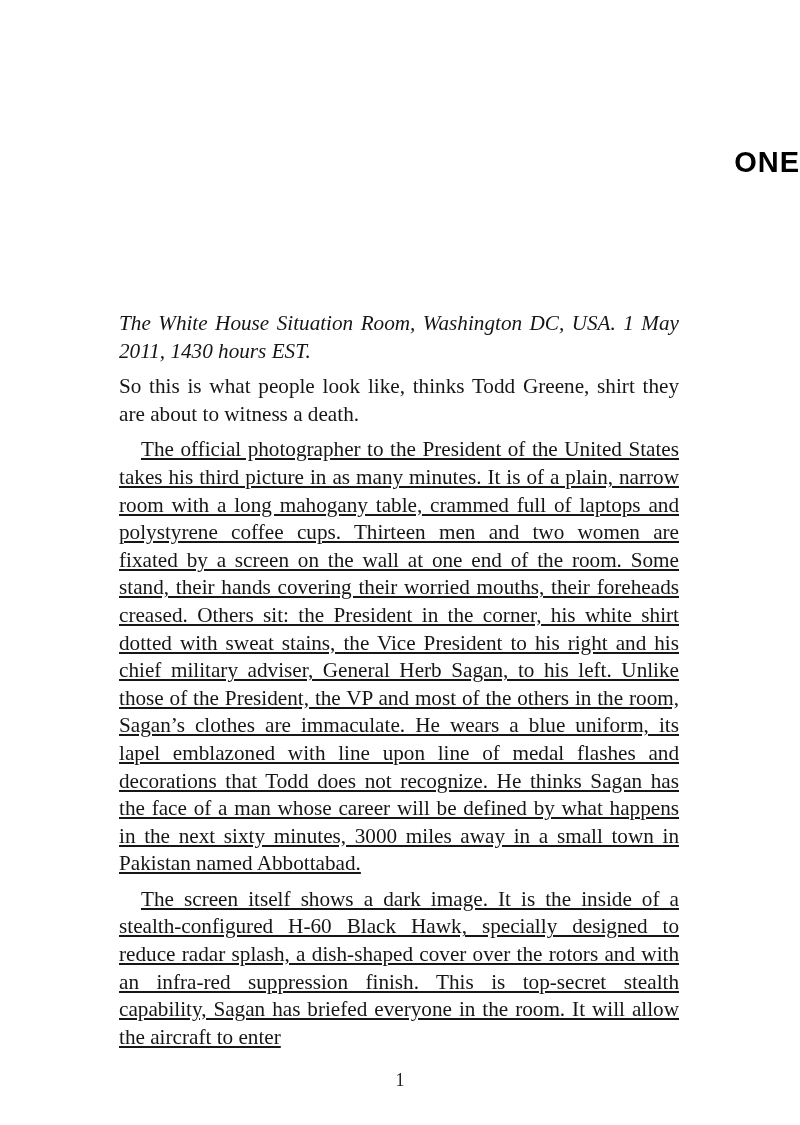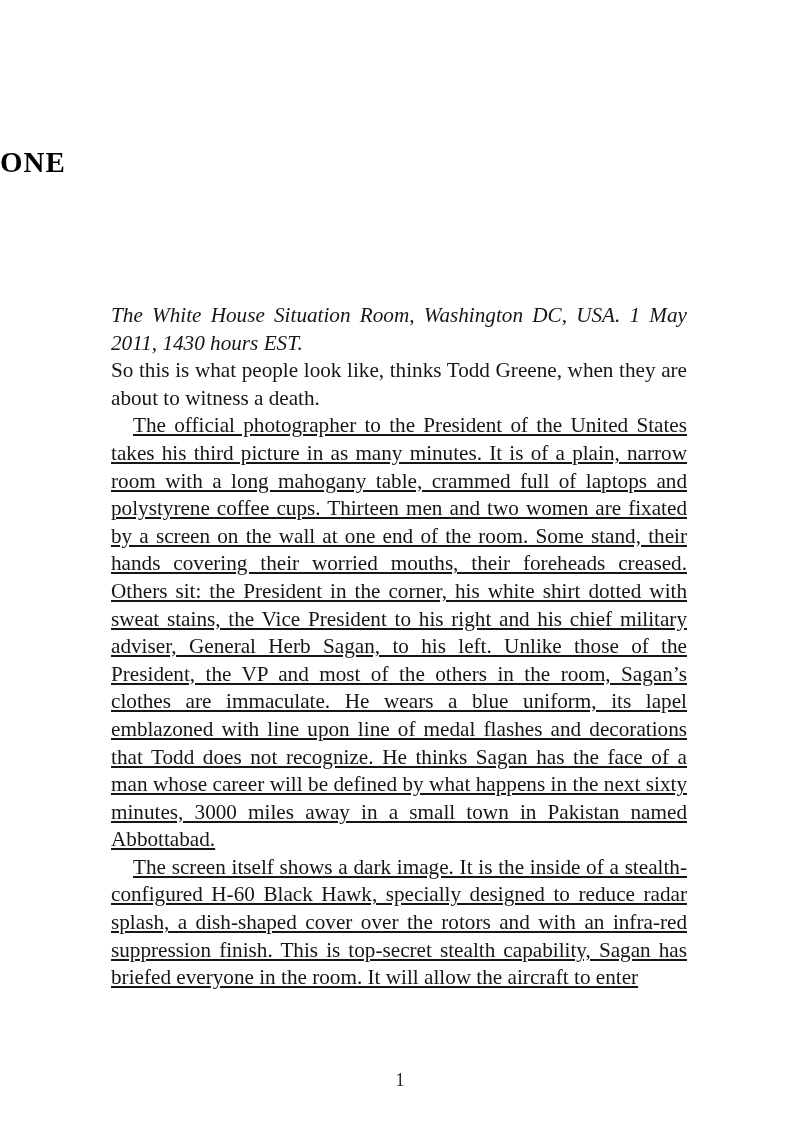--- a/index.html
+++ b/index.html
@@ -12,41 +12,41 @@
       height: 1125px;
       position: relative;
       overflow: hidden;
       color: #111111;
     }
     .chapter-title {
       position: absolute;
       top: 146px;
       left: 0;
       width: 800px;
-      text-align: left;
-      font-family: Liberation Serif, serif;
+      text-align: right;
+      font-family: Liberation Sans, sans-serif;
       font-weight: bold;
       font-size: 29px;
       letter-spacing: 1px;
       color: #000000;
       margin: 0;
     }
     .body-text {
       position: absolute;
       top: 302px;
       left: 111px;
       width: 576px;
       font-family: "Liberation Serif", serif;
       font-size: 21.2px;
       line-height: 27.6px;
       text-align: justify;
       color: #161616;
     }
     .body-text p {
-      margin: 0;
+      margin: 8px;
       text-align: justify;
       text-align-last: left;
     }
     .dateline {
       font-style: italic;
     }
     .indent {
       text-indent: 22px;
       text-decoration: underline;
     }
@@ -61,18 +61,18 @@
       color: #222222;
     }
   </style>
 </head>
 <body>
 
 <h1 class="chapter-title">ONE</h1>
 
 <div class="body-text">
   <p class="dateline">The White House Situation Room, Washington DC, USA. 1 May 2011, 1430 hours EST.</p>
-  <p>So this is what people look like, thinks Todd Greene, when they are about to witness a death.</p>
+  <p>So this is what people look like, thinks Todd Greene, shirt they are about to witness a death.</p>
   <p class="indent">The official photographer to the President of the United States takes his third picture in as many minutes. It is of a plain, narrow room with a long mahogany table, crammed full of laptops and polystyrene coffee cups. Thirteen men and two women are fixated by a screen on the wall at one end of the room. Some stand, their hands covering their worried mouths, their foreheads creased. Others sit: the President in the corner, his white shirt dotted with sweat stains, the Vice President to his right and his chief military adviser, General Herb Sagan, to his left. Unlike those of the President, the VP and most of the others in the room, Sagan’s clothes are immaculate. He wears a blue uniform, its lapel emblazoned with line upon line of medal flashes and decorations that Todd does not recognize. He thinks Sagan has the face of a man whose career will be defined by what happens in the next sixty minutes, 3000 miles away in a small town in Pakistan named Abbottabad.</p>
   <p class="indent">The screen itself shows a dark image. It is the inside of a stealth-configured H-60 Black Hawk, specially designed to reduce radar splash, a dish-shaped cover over the rotors and with an infra-red suppression finish. This is top-secret stealth capability, Sagan has briefed everyone in the room. It will allow the aircraft to enter</p>
 </div>
 
 <div class="page-number">1</div>
 
 </body></html>

